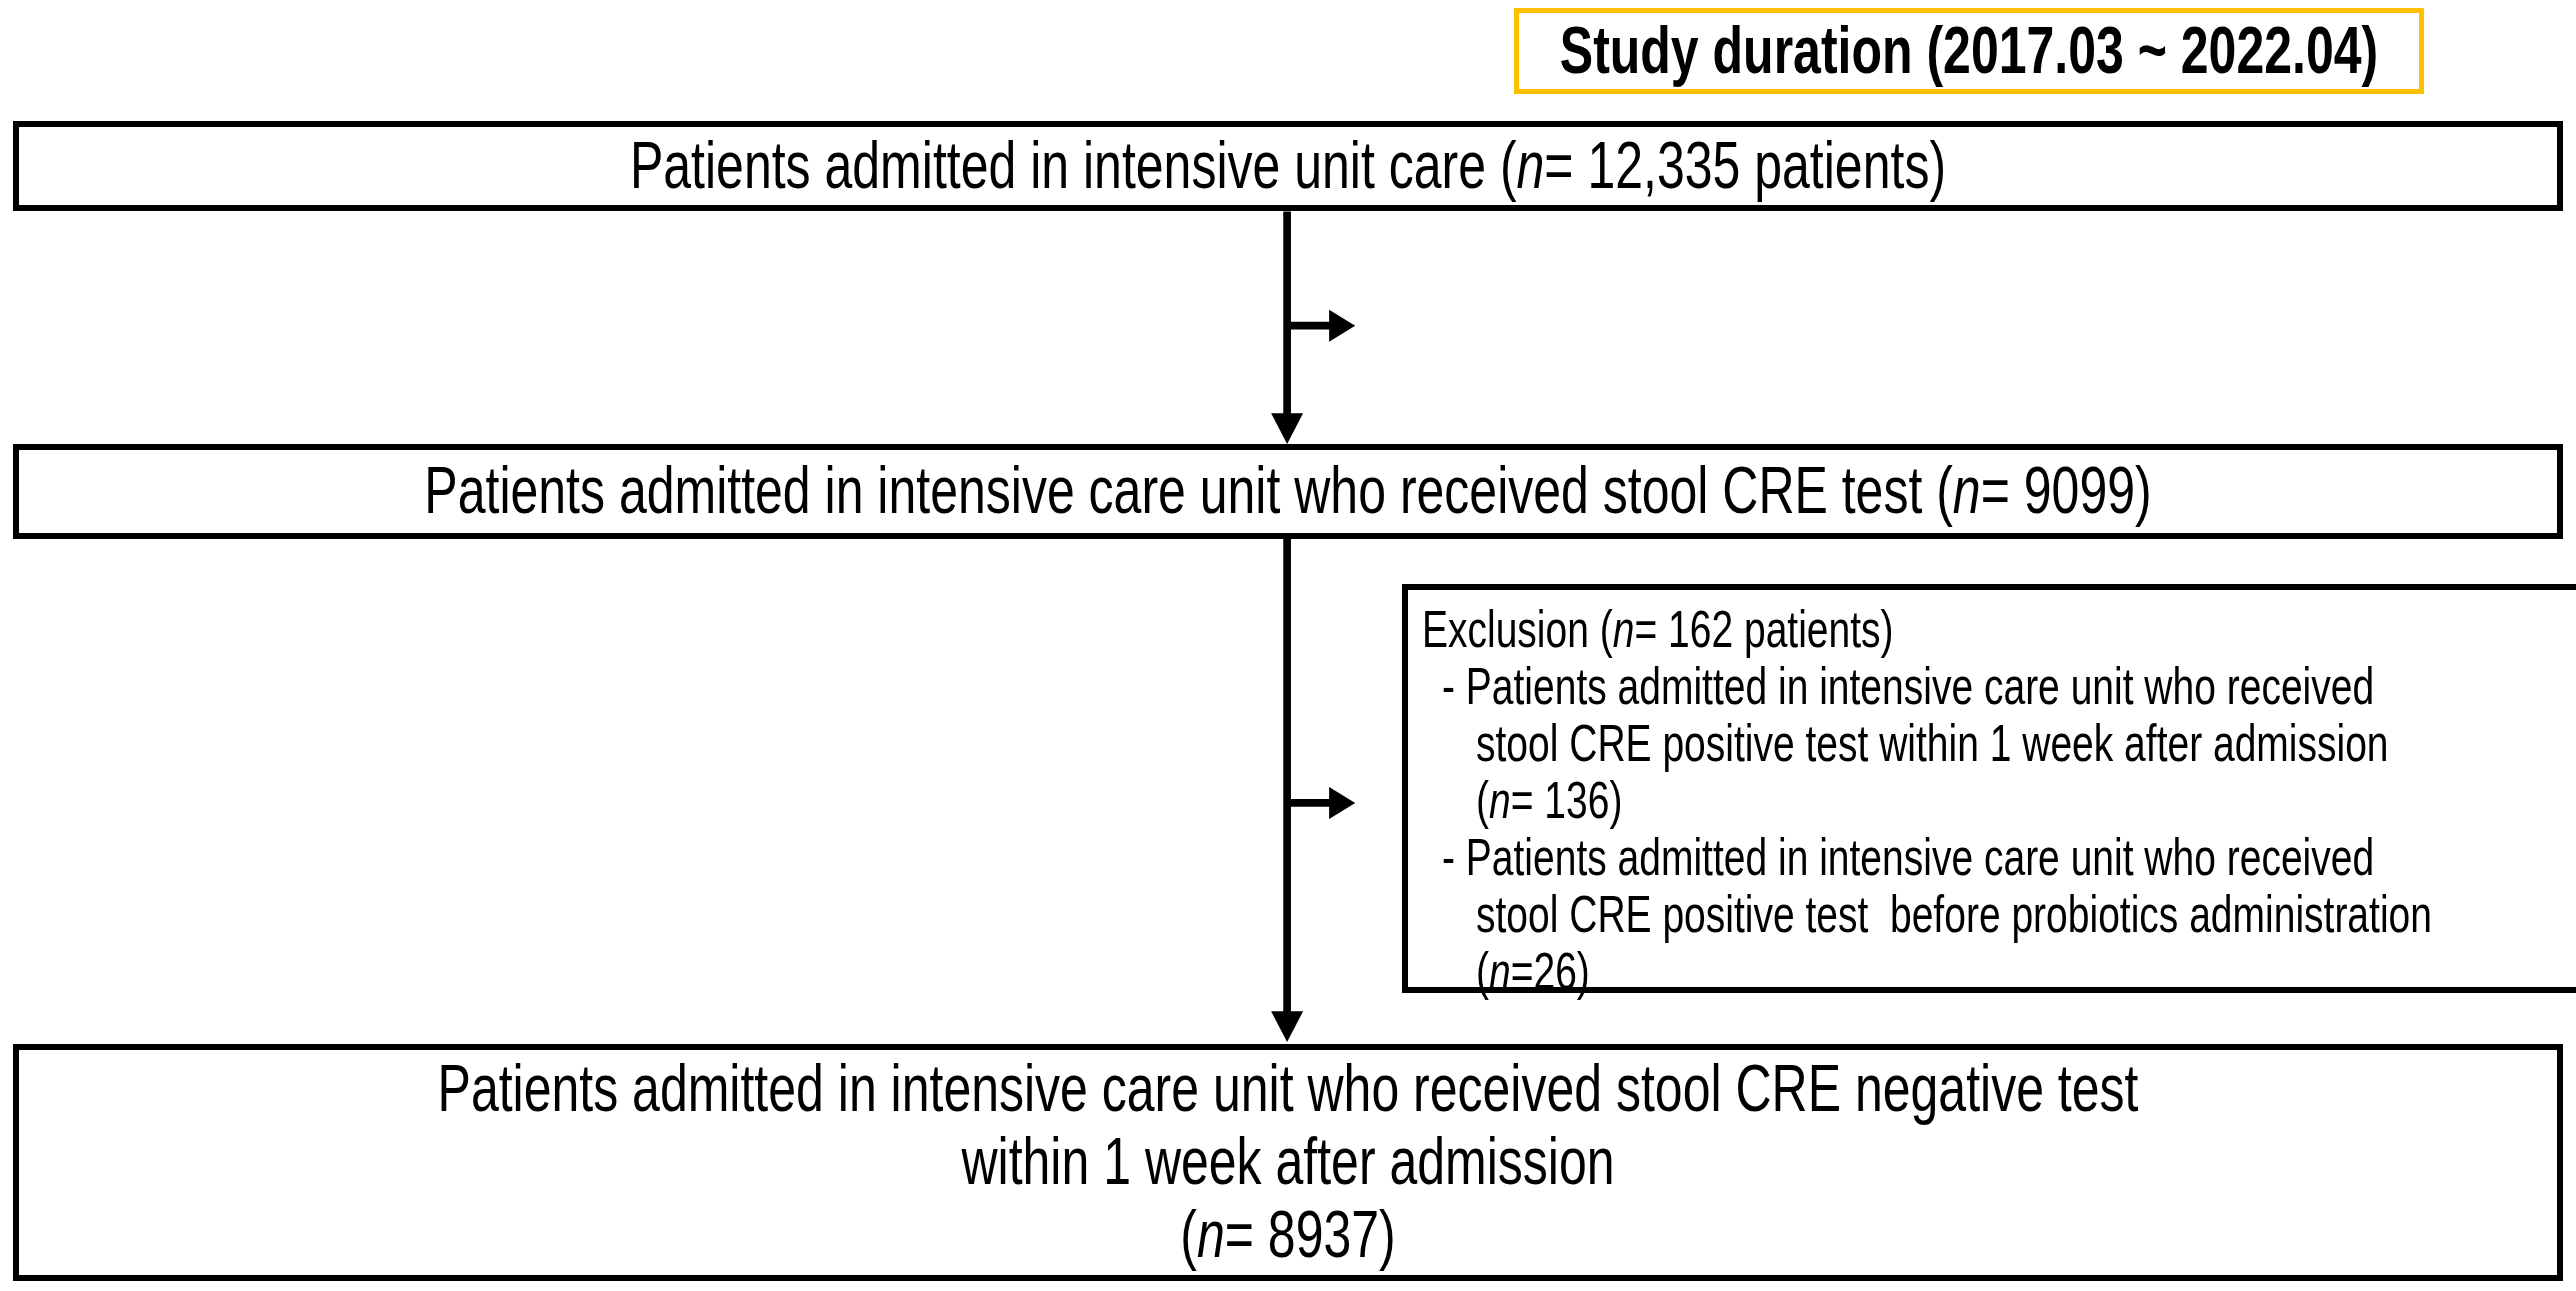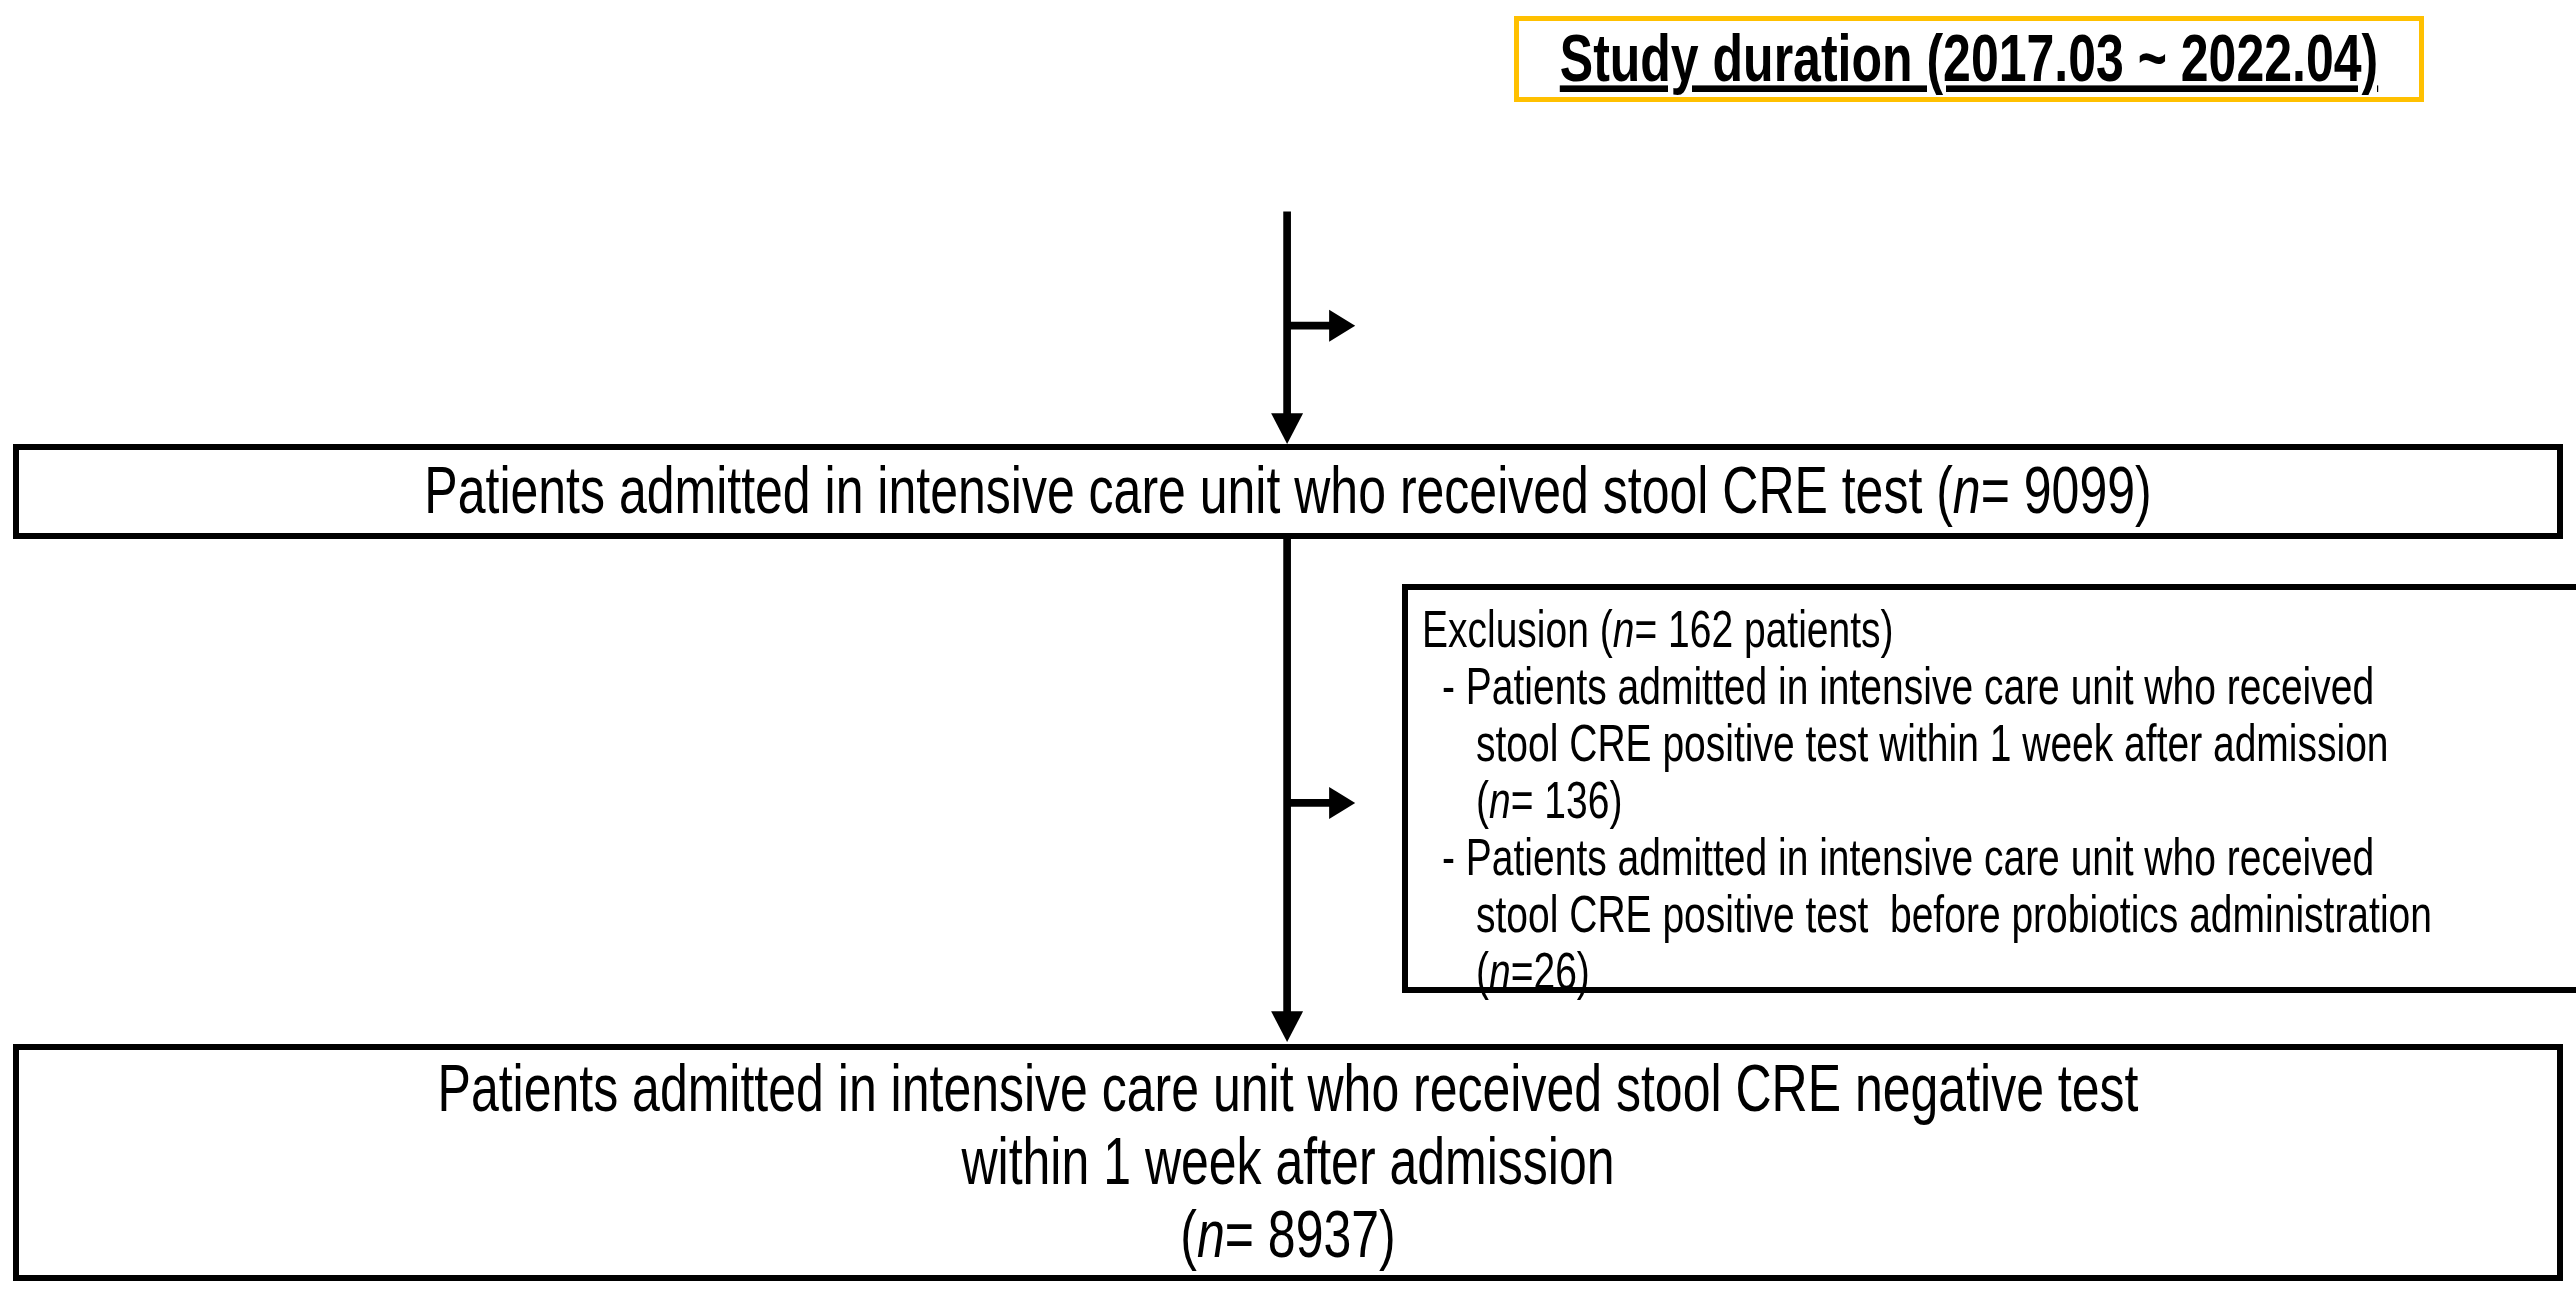--- a/index.html
+++ b/index.html
@@ -27,29 +27,28 @@
 
   
   .tline {
     transform: scaleY(1.32);
     transform-origin: 50% 50%;
     white-space: pre;
   }
 
   .duration {
     position: absolute;
-    left: 1514px; top: 16px;
+    left: 1514px; top: 8px;
     width: 910px; height: 86px;
     border: 5.3px solid #FFC000;
     box-sizing: border-box;
     background: #FFFFFF;
     display: flex;
     align-items: center;
     justify-content: center;
-    text-decoration: underline;
   }
   .duration .tline {
     font-size: 50px;
     font-weight: bold;
   }
 
   .mbox {
     position: absolute;
     left: 13px;
     width: 2550px;
@@ -107,20 +106,23 @@
     <polygon class="hd" points="2147,1708 2201,1708 2174,1760"></polygon>
 
     <line class="ln" x1="2174" y1="1356" x2="2250" y2="1356"></line>
     <polygon class="hd" points="2245,1329 2245,1383 2289,1356"></polygon>
   </svg>
 
   <div class="duration">
     <div class="tline">Study duration (2017.03 ~ 2022.04)</div>
   </div>
 
+  <div class="mbox" id="box1">
+    <div class="tline"><span>Patients admitted in intensive unit care (</span><span class="it">n</span><span>= 12,335 patients)</span></div>
+  </div>
 
 
   <div class="mbox" id="box2">
     <div class="tline"><span>Patients admitted in intensive care unit who received stool CRE test (</span><span class="it">n</span><span>= 9099)</span></div>
   </div>
 
   <div class="xbox" id="exc2">
     <div class="tline"><span>Exclusion (</span><span class="it">n</span><span>= 162 patients)</span></div>
     <div class="tline xbullet">- Patients admitted in intensive care unit who received</div>
     <div class="tline xcont">stool CRE positive test within 1 week after admission</div>

